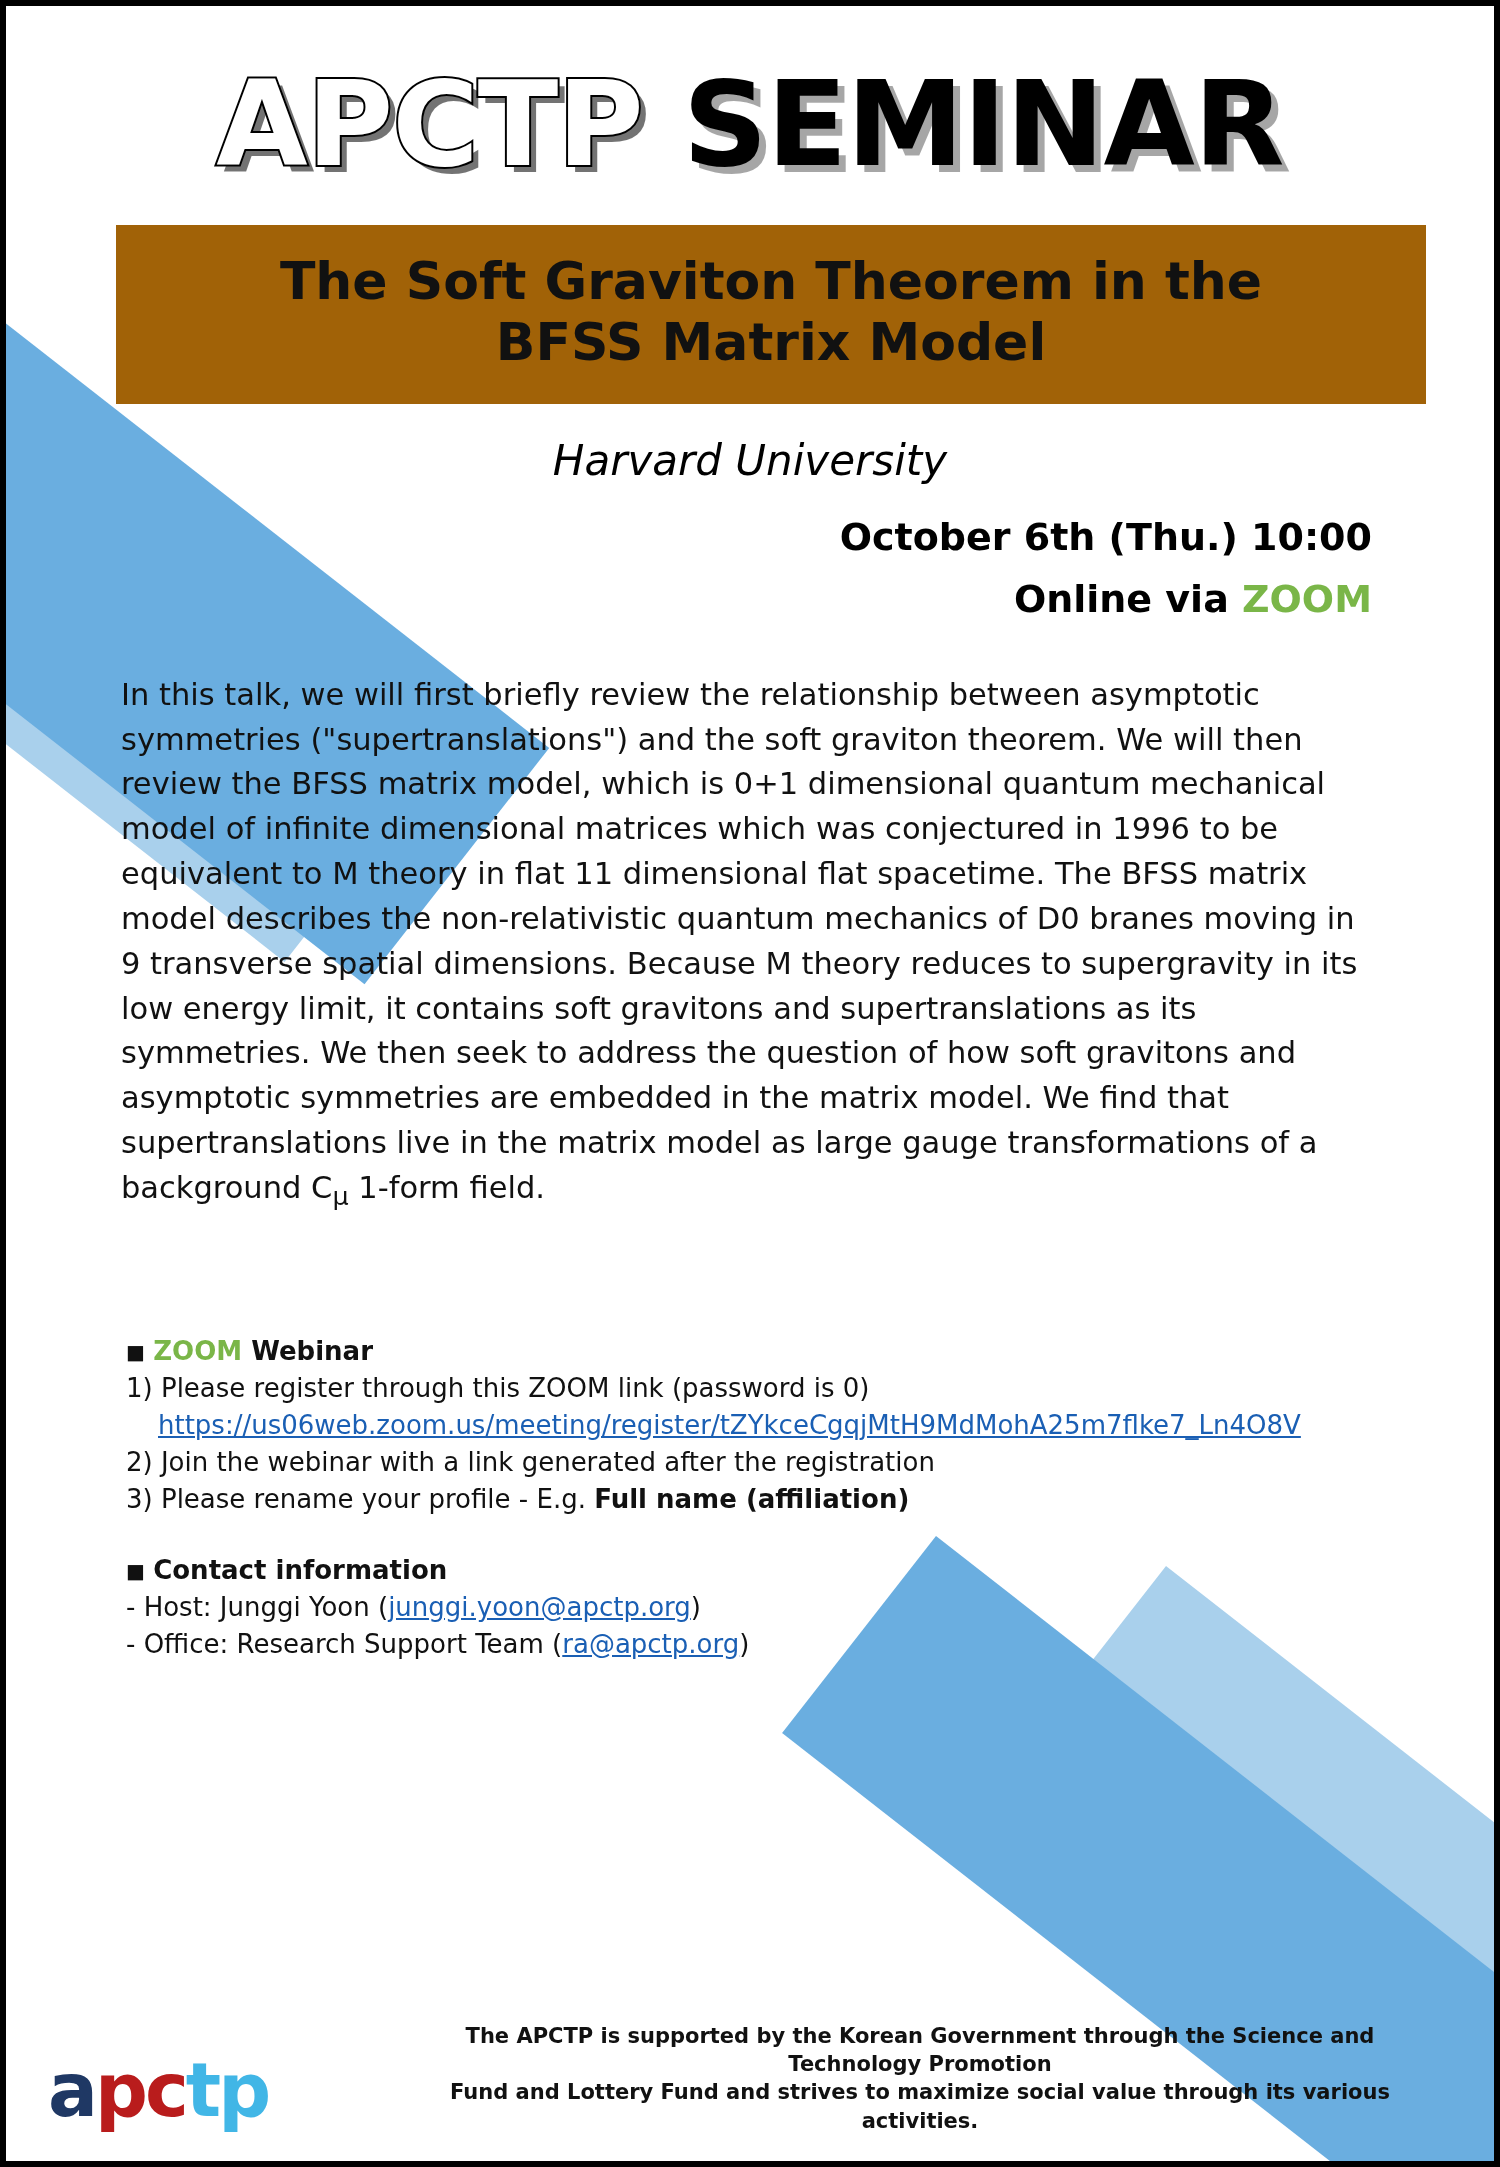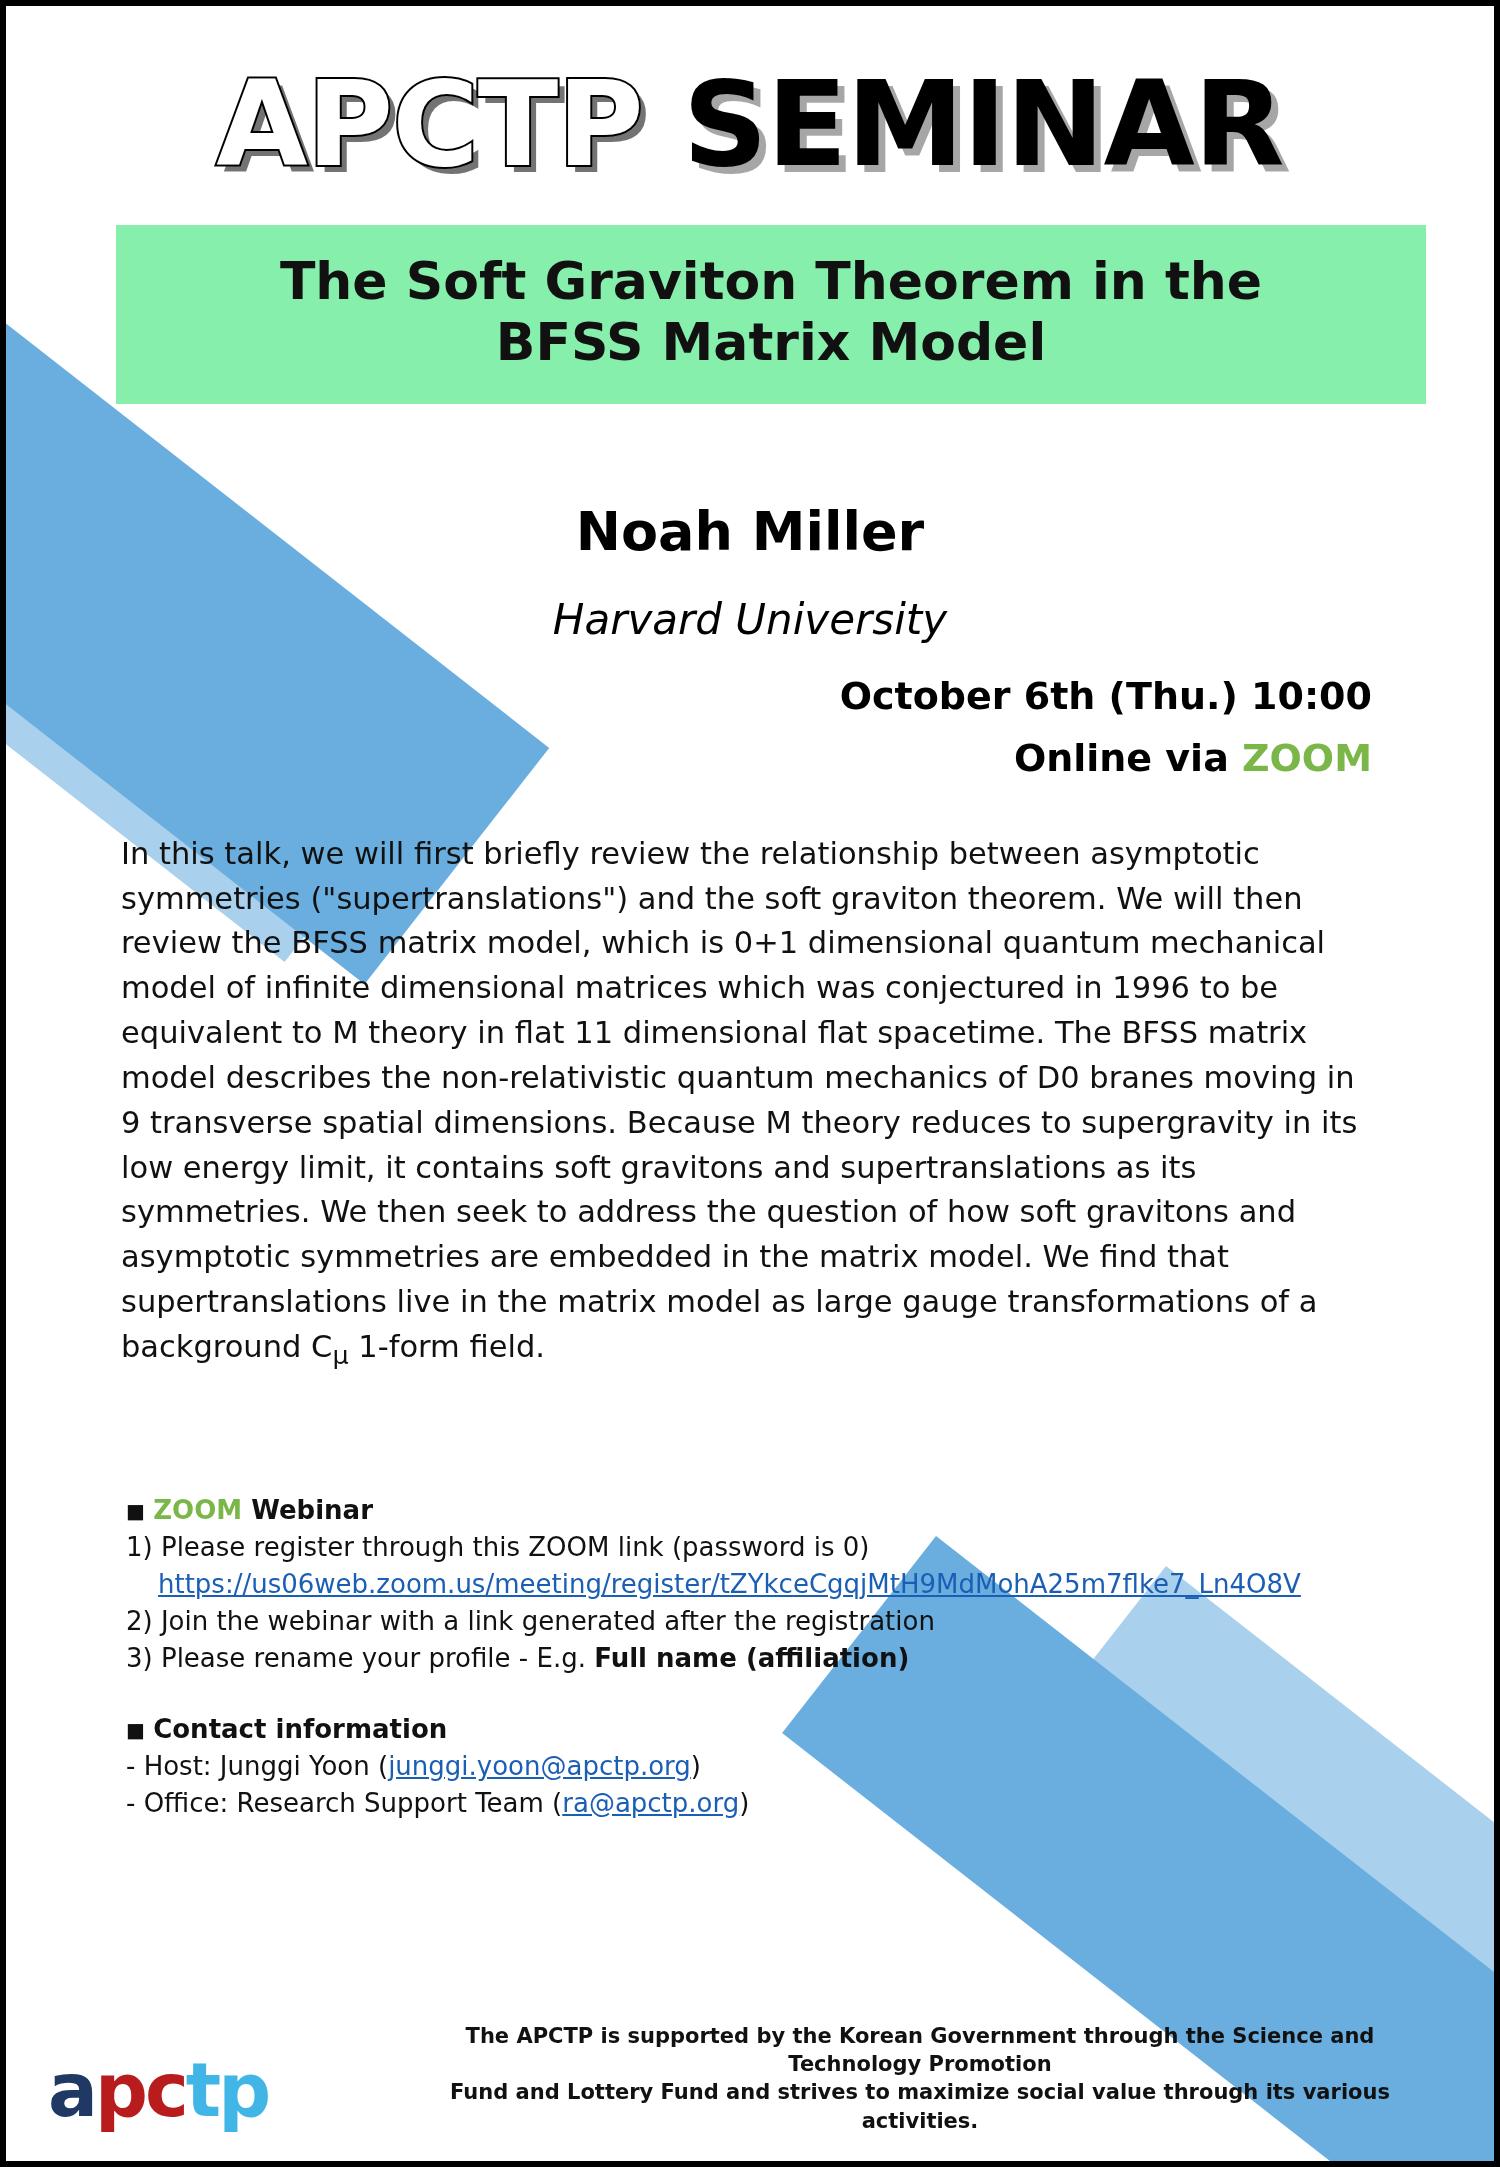--- a/index.html
+++ b/index.html
@@ -82,21 +82,21 @@
     text-shadow: 7px 7px 0 rgba(0,0,0,0.55);
   }
   .seminar-title .seminar-word {
     color: #000000;
     text-shadow: 7px 7px 0 rgba(0,0,0,0.35);
   }
 
   
   .talk-title-band {
     margin: 42px 68px 0 110px;
-    background: #86efac;
+    background: #a16207;
     padding: 26px 30px 30px 30px;
     text-align: center;
   }
   .talk-title {
     margin: 0;
     font-size: 52px;
     font-weight: bold;
     line-height: 1.18;
     color: #111111;
   }
@@ -210,21 +210,20 @@
 
   <div class="content">
 
     <h1 class="seminar-title"><span class="apctp-word">APCTP</span><span class="seminar-word"> SEMINAR</span></h1>
 
     <div class="talk-title-band">
       <div class="talk-title">The Soft Graviton Theorem in the</div>
       <div class="talk-title">BFSS Matrix Model</div>
     </div>
 
-    <div class="speaker-name">Noah Miller</div>
     <div class="speaker-affil">Harvard University</div>
     <div class="when">October 6th (Thu.) 10:00</div>
     <div class="where"><span>Online via </span><span class="zoom-green">ZOOM</span></div>
 
     <div class="abstract"><span>In this talk, we will first briefly review the relationship between asymptotic symmetries ("supertranslations") and the soft graviton theorem. We will then review the BFSS matrix model, which is 0+1 dimensional quantum mechanical model of infinite dimensional matrices which was conjectured in 1996 to be equivalent to M theory in flat 11 dimensional flat spacetime. The BFSS matrix model describes the non-relativistic quantum mechanics of D0 branes moving in 9 transverse spatial dimensions. Because M theory reduces to supergravity in its low energy limit, it contains soft gravitons and supertranslations as its symmetries. We then seek to address the question of how soft gravitons and asymptotic symmetries are embedded in the matrix model. We find that supertranslations live in the matrix model as large gauge transformations of a background C</span><sub>μ</sub><span> 1-form field.</span></div>
 
     <div class="info">
 
       <p class="info-line"><span class="bullet-sq">■</span>
         <span class="zoom-label">ZOOM</span><span class="head"> Webinar</span></p>

